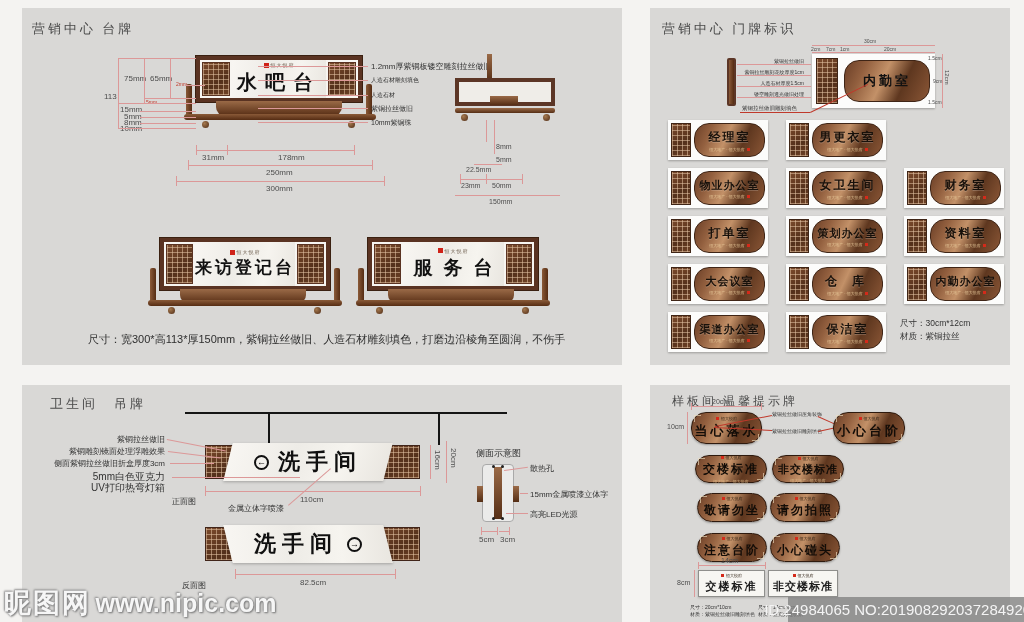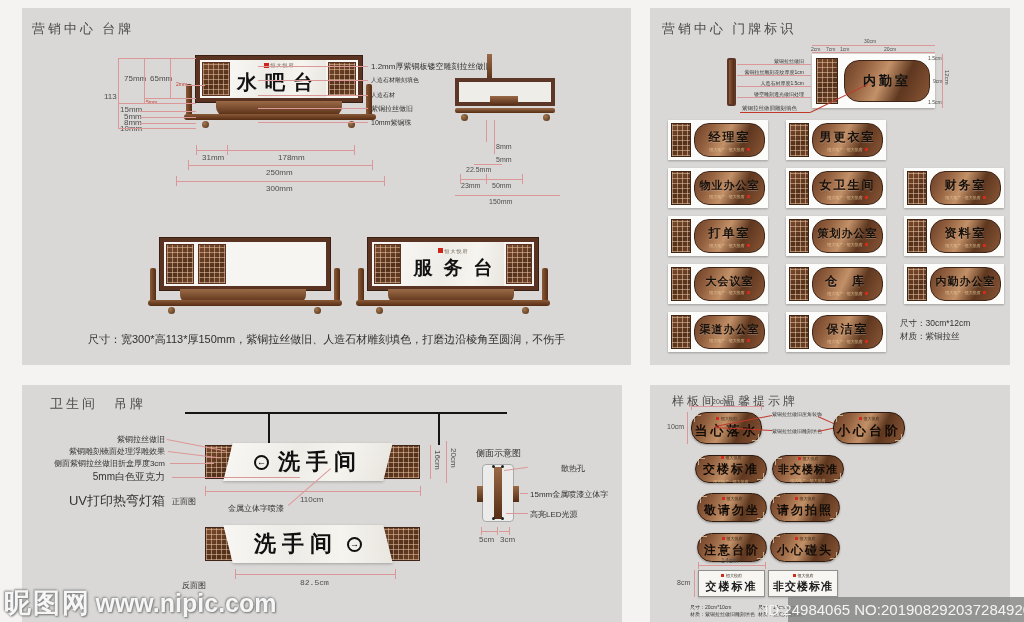--- a/index.html
+++ b/index.html
@@ -76,21 +76,21 @@
   #wm .url{font-size:25px;font-family:"Liberation Sans",sans-serif;}
   #idbar{position:absolute;left:788px;top:597px;width:236px;height:25px;background:rgba(128,128,128,.78);
          color:#f4f4f4;font-size:15px;display:flex;align-items:center;justify-content:center;white-space:nowrap;z-index:50;}
   .spec{position:absolute;font-size:11px;color:#2e2e2e;white-space:nowrap;}
 </style>
 </head>
 <body>
 
 <div id="canvas">
 
-  <div class="panel" style="left:22px;top:8px;width:600px;height:357px;padding-left:9px;">
+  <div class="panel" style="left:22px;top:8px;width:600px;height:357px;">
     <div class="ptitle" style="left:10px;top:12px;">营销中心 台牌</div>
   </div>
 
   <div>
     <div class="dsframe" style="left:196px;top:56px;width:158px;height:38px;">
       <div class="dslat lattice"></div>
       <div class="dscenter marble">
         <div class="logorow">
           <span class="logosq"></span>
           <span class="logotx">恒大悦府</span>
@@ -179,20 +179,27 @@
     <div class="vl" style="left:522px;top:174px;height:10px;"></div>
     <span class="dim sm" style="left:461px;top:182px;font-size:7px;">23mm</span>
     <span class="dim sm" style="left:492px;top:182px;font-size:7px;">50mm</span>
     <div class="hl" style="left:455px;top:195px;width:105px;"></div>
     <span class="dim sm" style="left:489px;top:198px;font-size:7px;">150mm</span>
   </div>
 
   <div>
     <div class="dsframe" style="left:160px;top:238px;width:162px;height:44px;">
       <div class="dslat lattice"></div>
+      <div class="dscenter marble">
+        <div class="logorow">
+            <span class="logosq"></span>
+            <span class="logotx">恒大悦府</span>
+          </div>
+        <div class="signtext" style="font-size:17px;letter-spacing:3px;">来访登记台</div>
+      </div>
       <div class="dslat lattice"></div>
     </div>
     <div class="dsplinth" style="left:180px;top:289px;width:126px;height:15px;"></div>
     <div class="dsarm" style="left:150px;top:268px;width:6px;height:36px;"></div>
     <div class="dsarm" style="left:334px;top:268px;width:6px;height:36px;"></div>
     <div class="dsbar" style="left:148px;top:300px;width:194px;height:6px;"></div>
     <div class="foot" style="left:168px;top:307px;"></div>
     <div class="foot" style="left:314px;top:307px;"></div>
   </div>
 
@@ -409,21 +416,21 @@
         <span class="bandtext">洗手间</span>
       </div>
     </div>
   </div>
 
   <div>
     <span class="note r" style="left:65px;top:434px;width:100px;font-size:8px;">紫铜拉丝做旧</span>
     <span class="note r" style="left:45px;top:446px;width:120px;font-size:8px;">紫铜雕刻镜面处理浮雕效果</span>
     <span class="note r" style="left:30px;top:458px;width:135px;font-size:8px;">侧面紫铜拉丝做旧折盒厚度3cm</span>
     <span class="note r" style="left:65px;top:470px;width:100px;font-size:10px;">5mm白色亚克力</span>
-    <span class="note r" style="left:65px;top:492px;width:100px;font-size:13px;">UV打印热弯灯箱</span>
+    <span class="note r" style="left:65px;top:481px;width:100px;font-size:10px;">UV打印热弯灯箱</span>
     <div class="hl rot" style="left:167px;top:439px;width:60px;transform:rotate(11deg);"></div>
     <div class="hl rot" style="left:168px;top:451px;width:53px;transform:rotate(7deg);"></div>
     <div class="hl" style="left:170px;top:463px;width:44px;"></div>
     <div class="hl" style="left:172px;top:477px;width:128px;"></div>
   </div>
 
   <span class="note" style="left:172px;top:496px;font-size:8px;">正面图</span>
   <div class="hl" style="left:205px;top:491px;width:215px;"></div>
   <div class="vl" style="left:205px;top:486px;height:10px;"></div>
   <div class="vl" style="left:420px;top:486px;height:10px;"></div>
@@ -440,21 +447,21 @@
     <span class="note" style="left:476px;top:447px;font-size:9px;">侧面示意图</span>
     <div class="abs" style="left:482px;top:464px;width:32px;height:58px;border:1px solid #a9a9a9;background:#ebebea;border-radius:4px;box-sizing:border-box;"></div>
     <div class="abs copperV" style="left:494px;top:467px;width:8px;height:52px;"></div>
     <div class="abs copperV" style="left:477px;top:486px;width:6px;height:16px;"></div>
     <div class="abs copperV" style="left:513px;top:486px;width:6px;height:16px;"></div>
     <div class="abs" style="left:492px;top:465px;width:3px;height:3px;background:#222;border-radius:50%;"></div>
     <div class="abs" style="left:501px;top:465px;width:3px;height:3px;background:#222;border-radius:50%;"></div>
     <div class="abs" style="left:492px;top:517px;width:3px;height:3px;background:#222;border-radius:50%;"></div>
     <div class="abs" style="left:501px;top:517px;width:3px;height:3px;background:#222;border-radius:50%;"></div>
     <div class="hl rot" style="left:504px;top:470px;width:24px;transform:rotate(-8deg);"></div>
-    <span class="note" style="left:561px;top:463px;font-size:8px;">散热孔</span>
+    <span class="note" style="left:530px;top:463px;font-size:8px;">散热孔</span>
     <div class="hl" style="left:520px;top:493px;width:8px;"></div>
     <span class="note" style="left:530px;top:489px;font-size:8px;">15mm金属喷漆立体字</span>
     <div class="hl" style="left:506px;top:513px;width:22px;"></div>
     <span class="note" style="left:530px;top:509px;font-size:8px;">高亮LED光源</span>
     <div class="hl" style="left:481px;top:531px;width:16px;"></div>
     <div class="hl" style="left:499px;top:531px;width:10px;"></div>
     <div class="vl" style="left:481px;top:527px;height:8px;"></div>
     <div class="vl" style="left:497px;top:527px;height:8px;"></div>
     <div class="vl" style="left:509px;top:527px;height:8px;"></div>
     <span class="dim" style="left:479px;top:535px;">5cm</span>
@@ -469,21 +476,21 @@
         <span class="bandtext">洗手间</span>
         <span class="circ">
             <span>→</span>
           </span>
       </div>
     </div>
   </div>
   <div class="hl" style="left:235px;top:574px;width:160px;"></div>
   <div class="vl" style="left:235px;top:569px;height:10px;"></div>
   <div class="vl" style="left:395px;top:569px;height:10px;"></div>
-  <span class="dim" style="left:300px;top:578px;font-family:Liberation Mono, monospace;">82.5cm</span>
+  <span class="dim" style="left:300px;top:578px;">82.5cm</span>
   <span class="note" style="left:182px;top:580px;font-size:8px;">反面图</span>
 
   <div class="panel" style="left:650px;top:385px;width:360px;height:237px;">
     <div class="ptitle" style="left:22px;top:8px;font-size:12px;">样板间 温馨提示牌</div>
   </div>
 
   <div class="hl" style="left:691px;top:406px;width:70px;"></div>
   <div class="vl" style="left:691px;top:403px;height:7px;"></div>
   <div class="vl" style="left:761px;top:403px;height:7px;"></div>
   <span class="dim" style="left:712px;top:398px;font-size:7px;">20cm</span>

